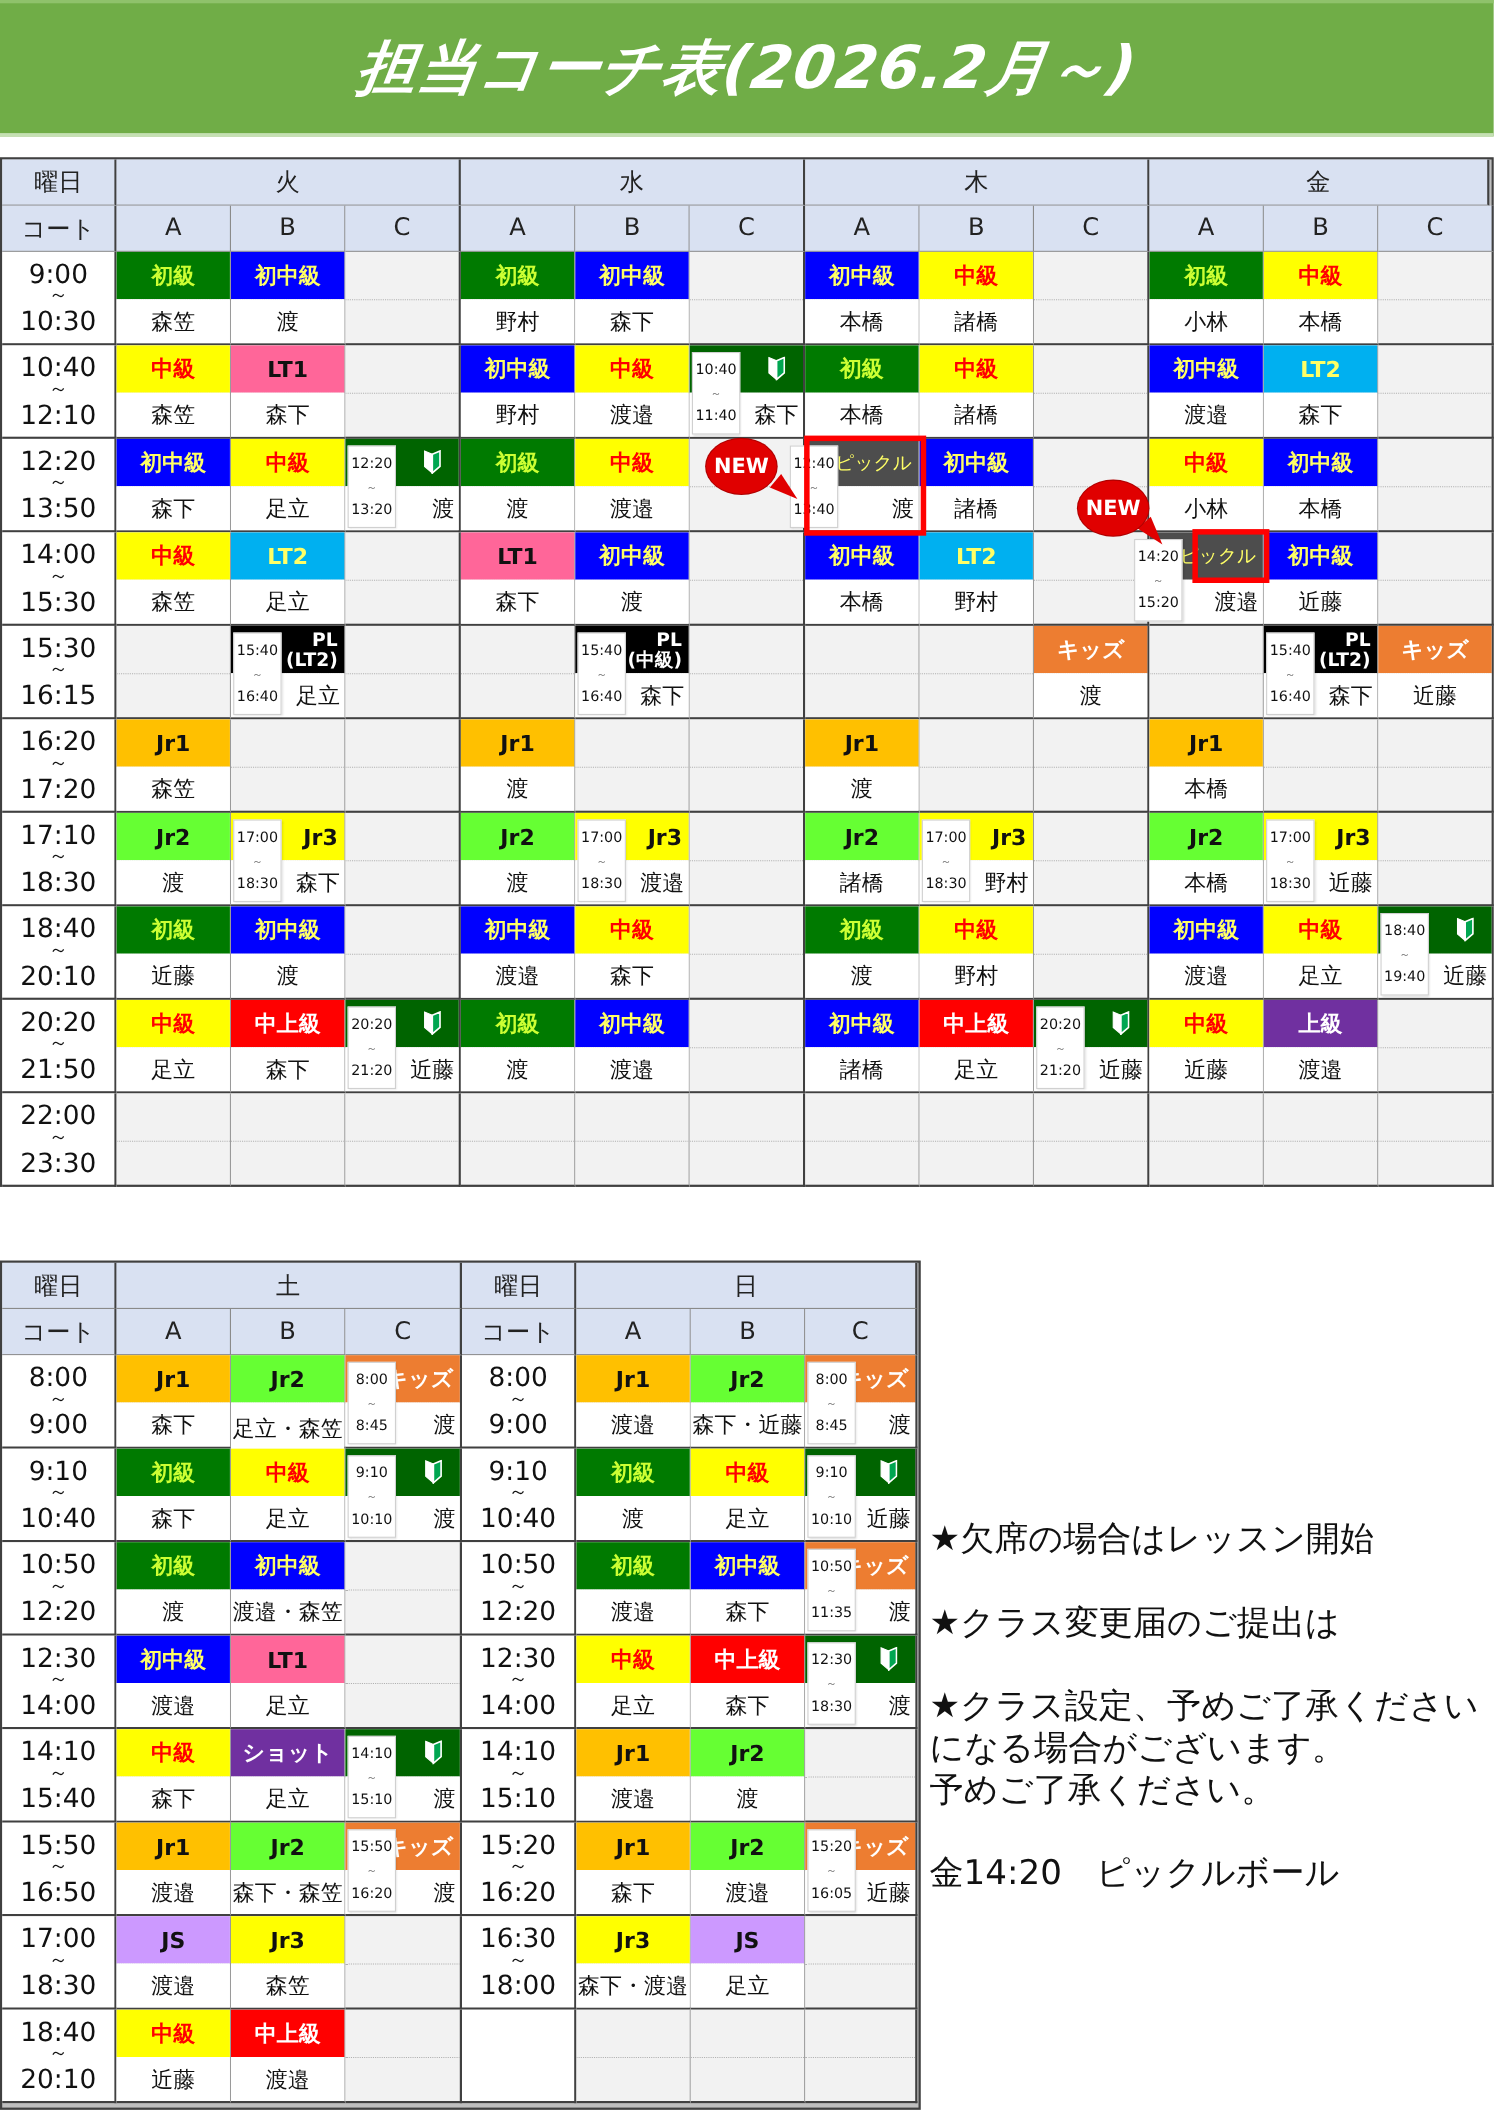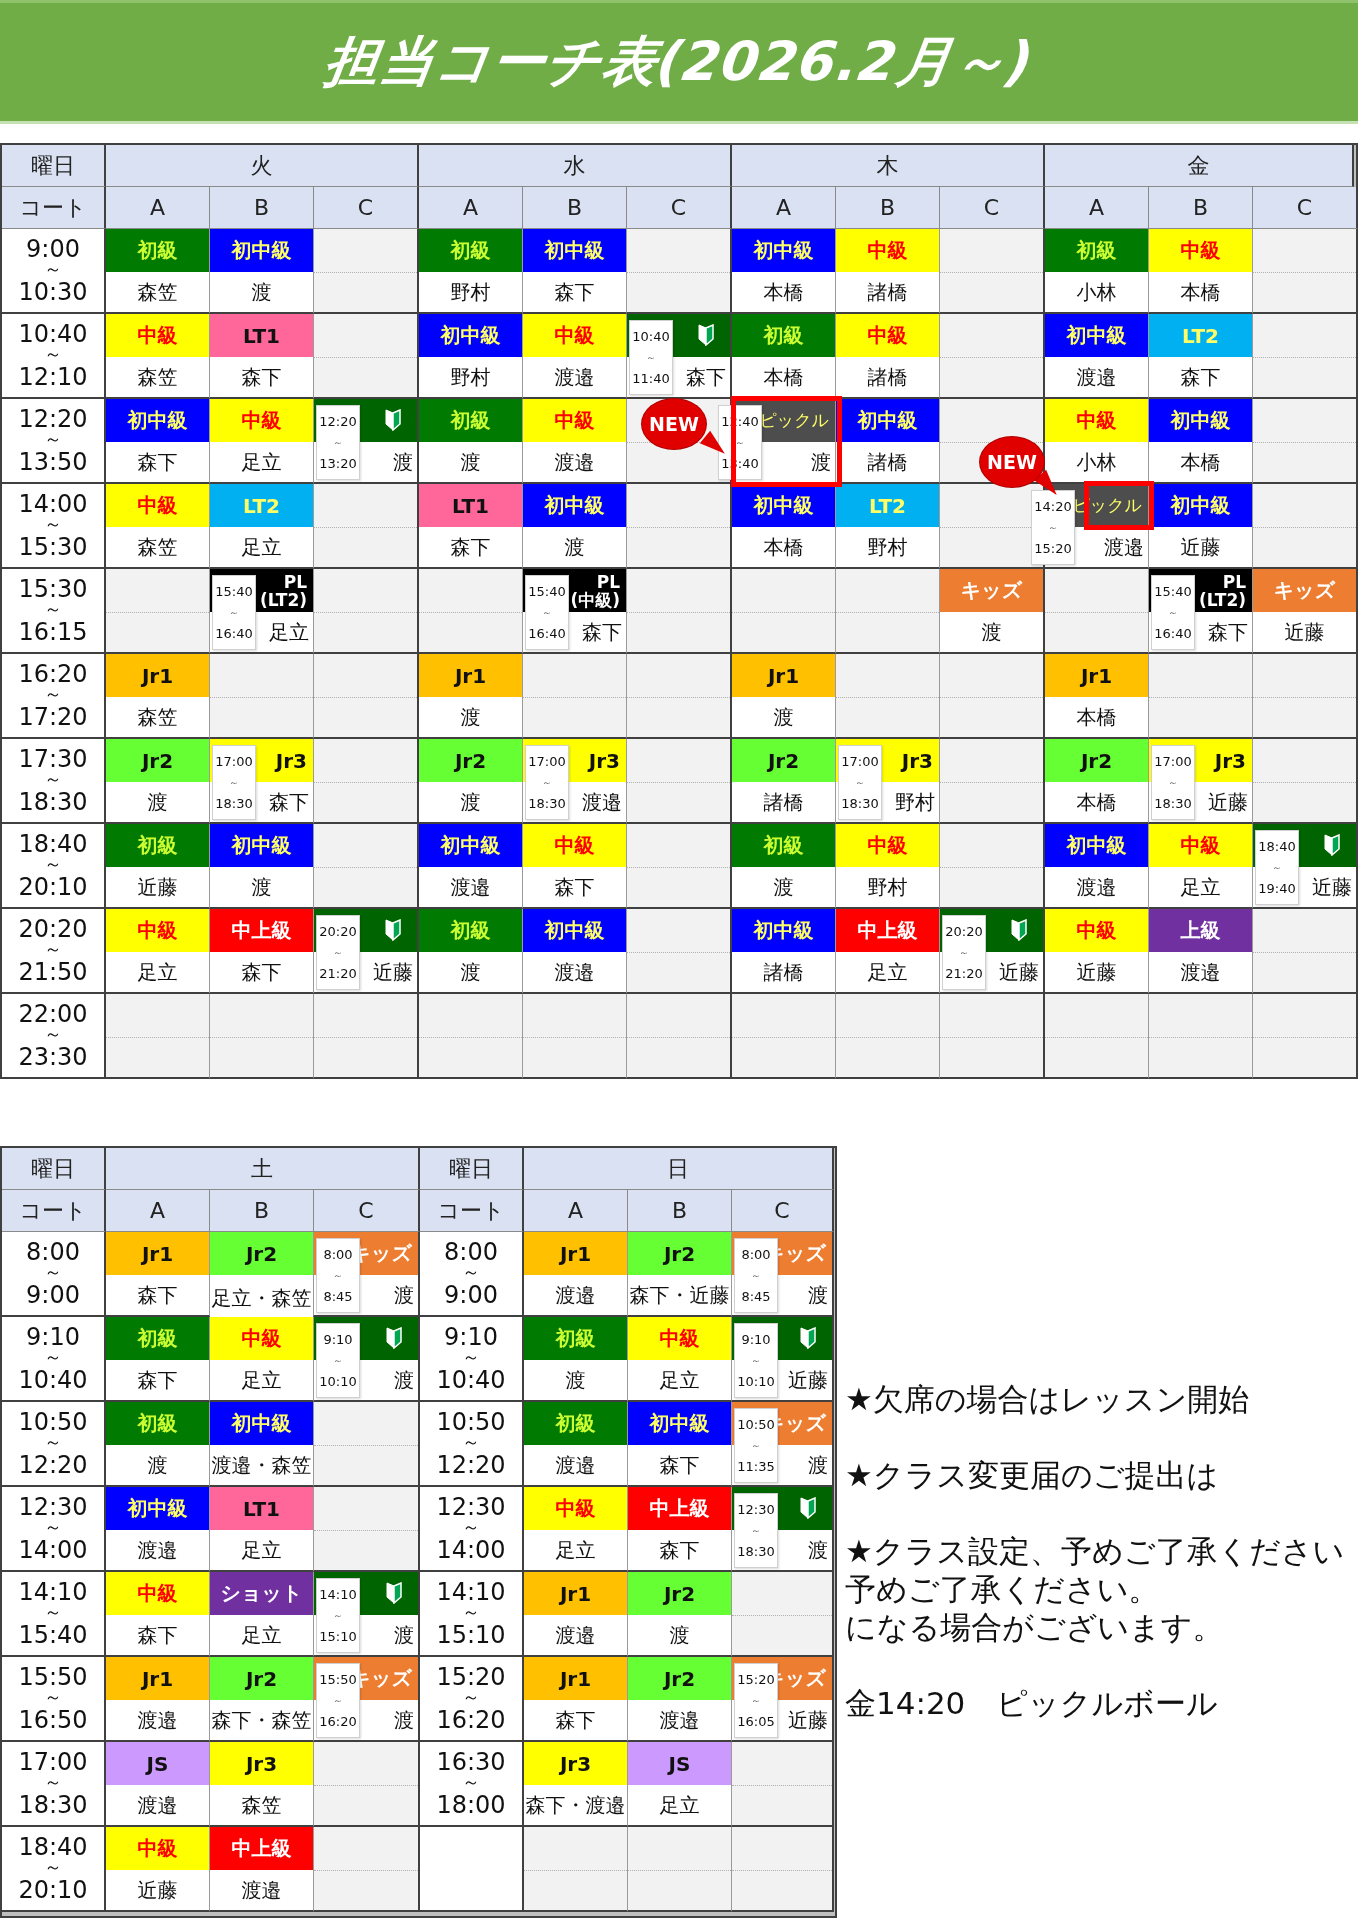--- a/index.html
+++ b/index.html
@@ -437,21 +437,21 @@
     </div>
     <div class="cls" style="left: 1043px; top: 509px; width: 103px; height: 43px; background: rgb(255, 192, 0); color: rgb(17, 17, 17);">Jr1</div>
     <div class="coach" style="left: 1043px; top: 552px; width: 103px; height: 40px;">本橋</div>
     <div class="cell slot-bg empty thick-b" style="left: 1147px; top: 509px; width: 104px; height: 85px;">
       <div class="half-line" style="top: 42.5px;"></div>
     </div>
     <div class="cell slot-bg empty thick-r thick-b" style="left: 1251px; top: 509px; width: 105px; height: 85px;">
       <div class="half-line" style="top: 42.5px;"></div>
     </div>
     <div class="cell time-cell" style="left: 0px; top: 594px; width: 104px; height: 85px;">
-      <span>17:30</span>
+      <span>17:10</span>
       <span class="tilde">～</span>
       <span>18:30</span>
     </div>
     <div class="cell slot-bg empty thick-b" style="left: 104px; top: 594px; width: 104px; height: 85px;">
       <div class="half-line" style="top: 42.5px;"></div>
     </div>
     <div class="cls" style="left: 104px; top: 594px; width: 103px; height: 43px; background: rgb(102, 255, 51); color: rgb(17, 17, 17);">Jr2</div>
     <div class="coach" style="left: 104px; top: 637px; width: 103px; height: 40px;">渡</div>
     <div class="cell slot-bg empty thick-b" style="left: 208px; top: 594px; width: 104px; height: 85px;">
       <div class="half-line" style="top: 42.5px;"></div>
@@ -1092,19 +1092,19 @@
 
 <div id="notes" class="notes">
     <p>
       <span>★欠席の場合はレッスン開始</span>
     </p>
     <p>
       <span>★クラス変更届のご提出は</span>
     </p>
     <p>
       <span>★クラス設定、予めご了承ください</span>
+      <span>になる場合がございます。</span>
       <span>予めご了承ください。</span>
-      <span>になる場合がございます。</span>
     </p>
     <p>
       <span>金14:20　ピックルボール</span>
     </p>
   </div>
 
 </body></html>

